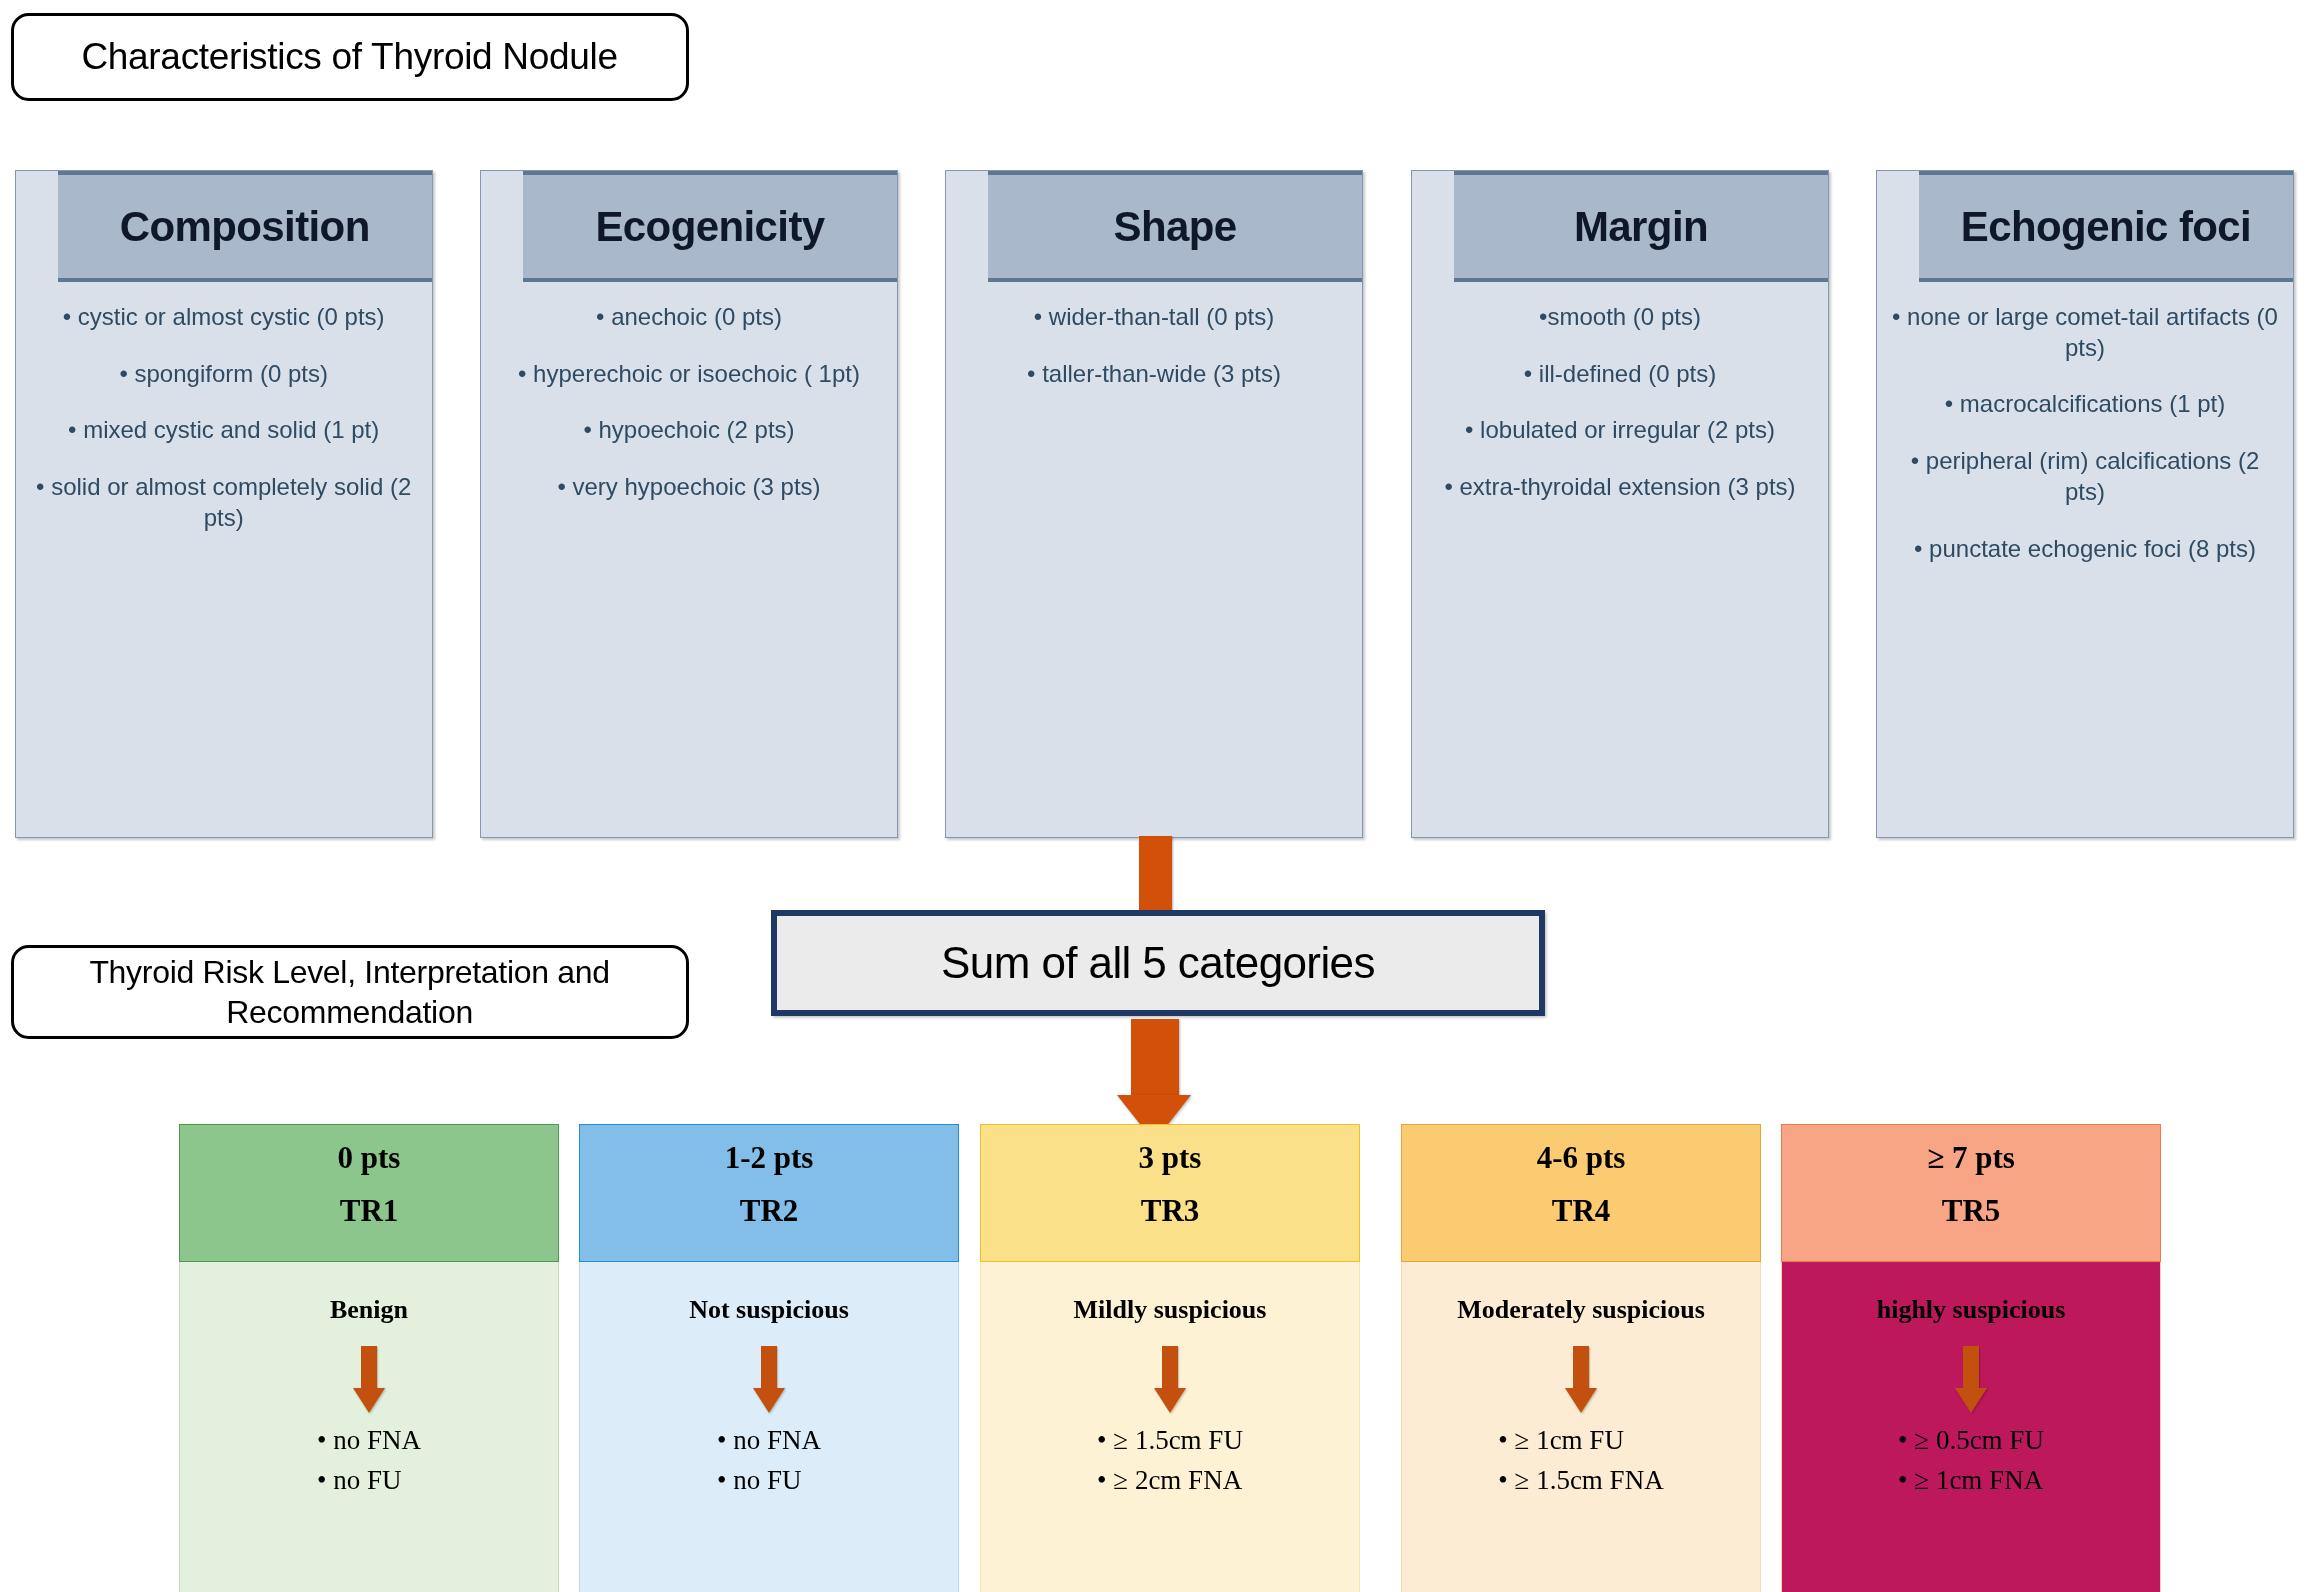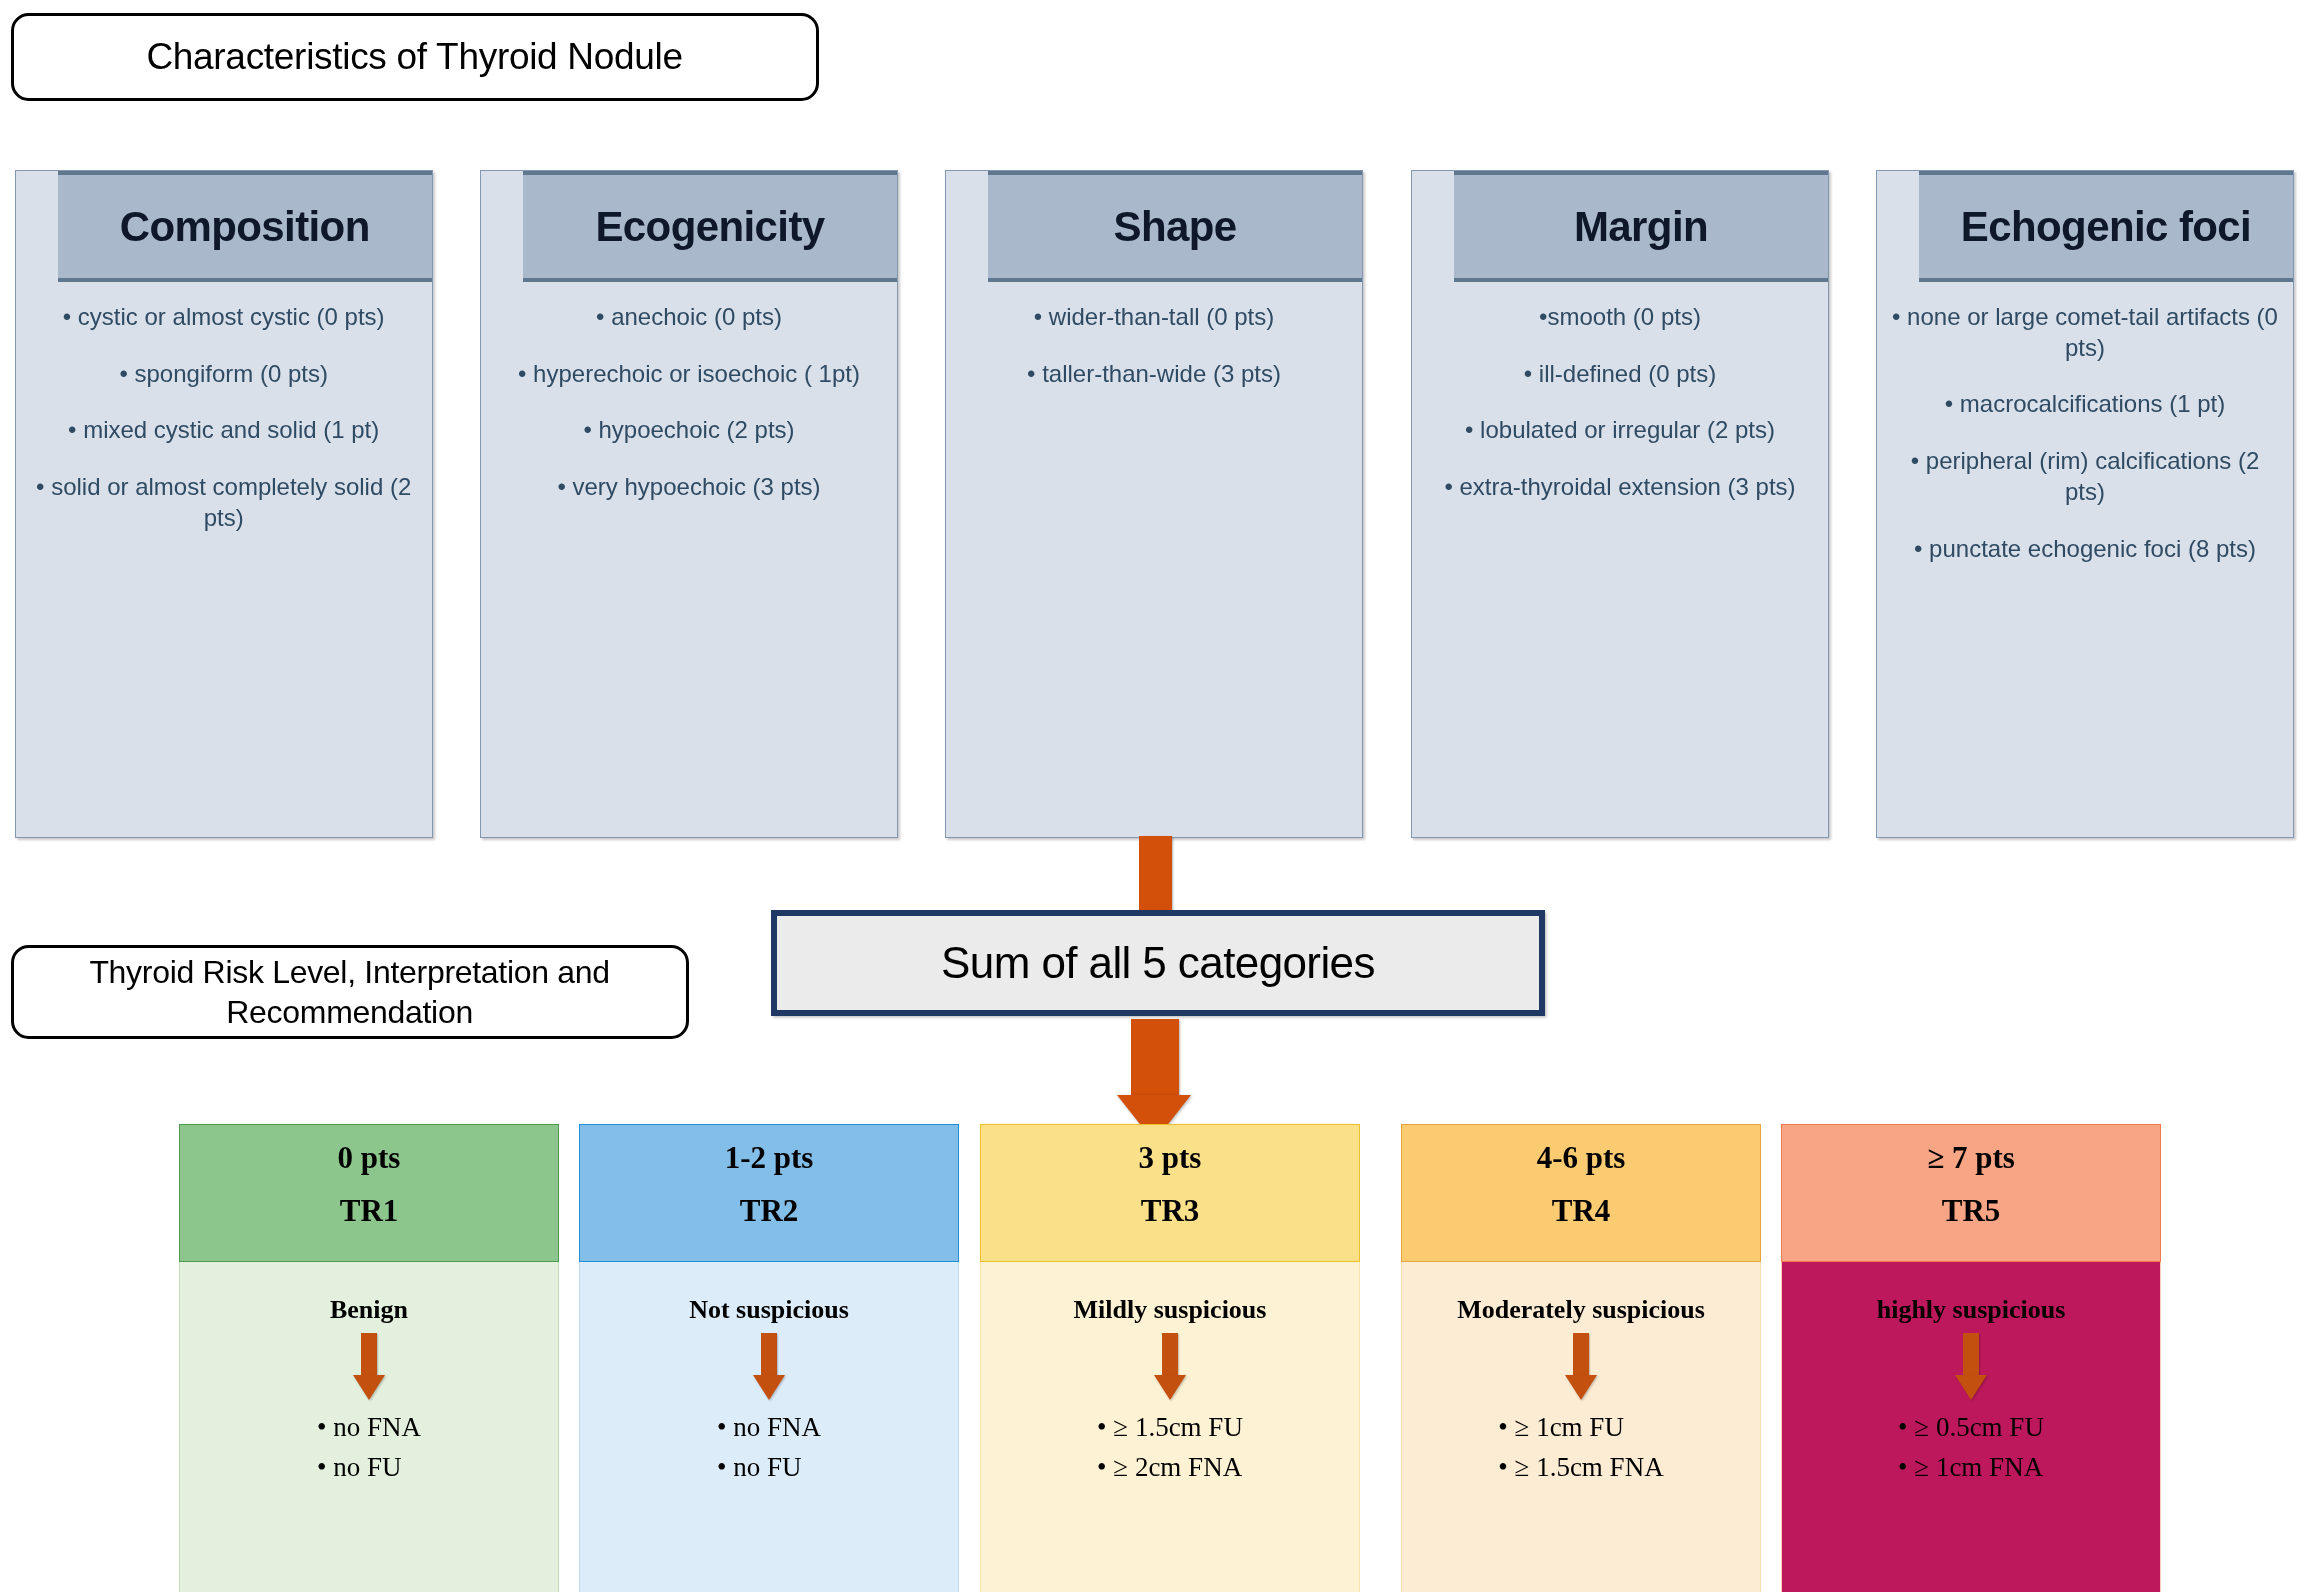--- a/index.html
+++ b/index.html
@@ -28,21 +28,21 @@
     display: flex;
     align-items: center;
     justify-content: center;
     text-align: center;
     color: #000000;
     font-weight: 400;
     letter-spacing: -0.3px;
     line-height: 1.25;
     padding: 2.4px 17.7px;
   }
-  #title-top   { left: 10.6px;  top: 13px;   width: 808px; height: 88px; font-size: 37px; }
+  #title-top   { left: 10.6px;  top: 13px;   width: 678px; height: 88px; font-size: 37px; }
   #title-bottom{ left: 10.6px;  top: 945px; width: 678px; height: 94px; font-size: 32px; }
 
   
   .col {
     position: absolute;
     top: 170px;
     width: 418px;
     height: 668px;
     box-sizing: border-box;
     border: 1.2px solid #8497b0;
@@ -151,21 +151,21 @@
     display: flex;
     flex-direction: column;
     align-items: center;
     color: #000000;
   }
   .card-interp {
     font-size: 26px;
     font-weight: 700;
     text-align: center;
     line-height: 1.18;
-    margin-bottom: 4px;
+    margin-bottom: 17px;
   }
   .mini-arrow {
     position: relative;
     width: 33px;
     margin: 3.5px 0 8.2px 0;
   }
   .mini-arrow .stem {
     width: 15.3px; height: 42px;
     background: #c4500f;
     margin: 0 auto;

